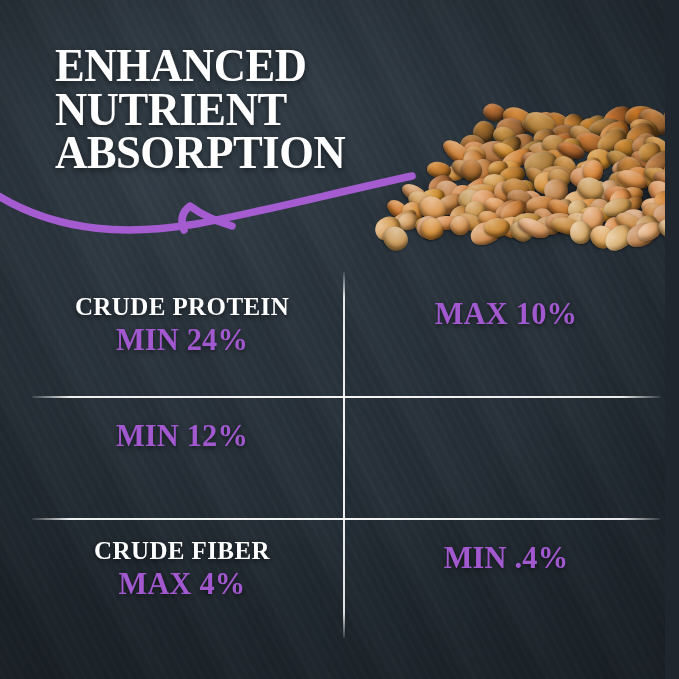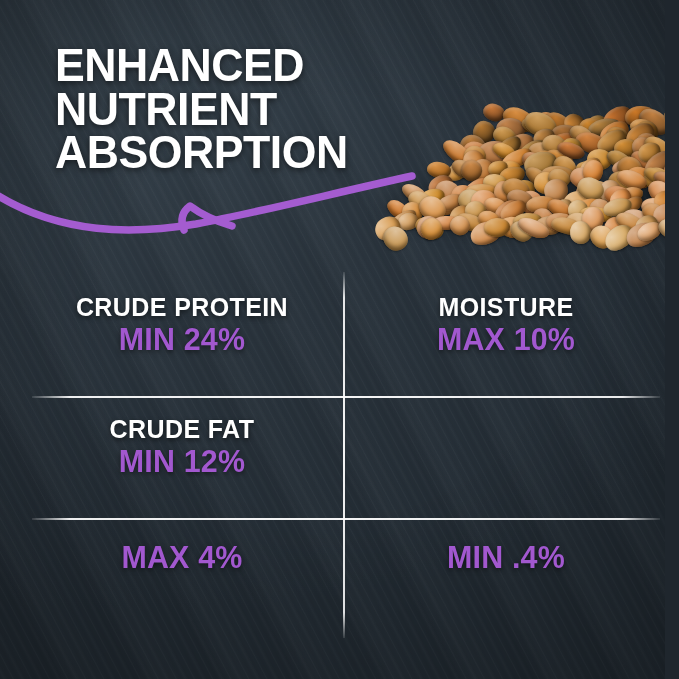--- a/index.html
+++ b/index.html
@@ -6,21 +6,21 @@
     margin: 0;
     padding: 0;
     background: #1f262d;
   }
   #stage {
     position: relative;
     width: 665px;
     height: 679px;
     overflow: hidden;
     background: #2c3views;
-    font-family: Liberation Sans, sans-serif;
+    font-family: Liberation Serif, serif;
     -webkit-font-smoothing: antialiased;
   }
   
   .bg-base {
     position: absolute;
     inset: 0;
     background:
       radial-gradient(ellipse 120% 80% at 20% 10%, #36424c 0%, #2b353e 45%, #232c34 100%);
   }
   .bg-grain {
@@ -381,30 +381,29 @@
 
     <div class="hline row1"></div>
     <div class="hline row2"></div>
     <div class="vline"></div>
 
     <div class="cell c-left r0">
       <div class="label">CRUDE PROTEIN</div>
       <div class="value">MIN 24%</div>
     </div>
     <div class="cell c-right r0">
-      <div class="label">MOISTURE</div>
       <div class="value">MAX 10%</div>
     </div>
 
     <div class="cell c-left r1">
-      <div class="label">CRUDE FAT</div>
       <div class="value">MIN 12%</div>
     </div>
 
     <div class="cell c-left r2">
+      <div class="label">CRUDE FIBER</div>
       <div class="value">MAX 4%</div>
     </div>
     <div class="cell c-right r2">
       <div class="value">MIN .4%</div>
     </div>
 
   </div>
 </div>
 
 </body></html>

